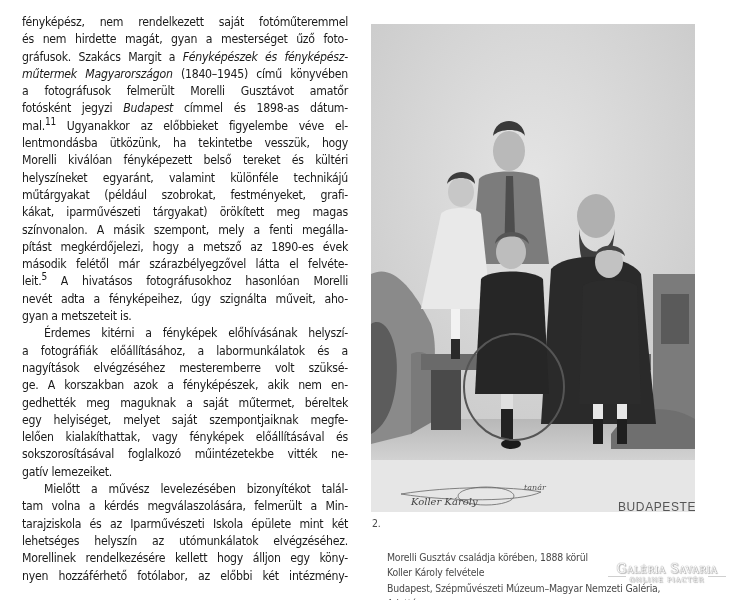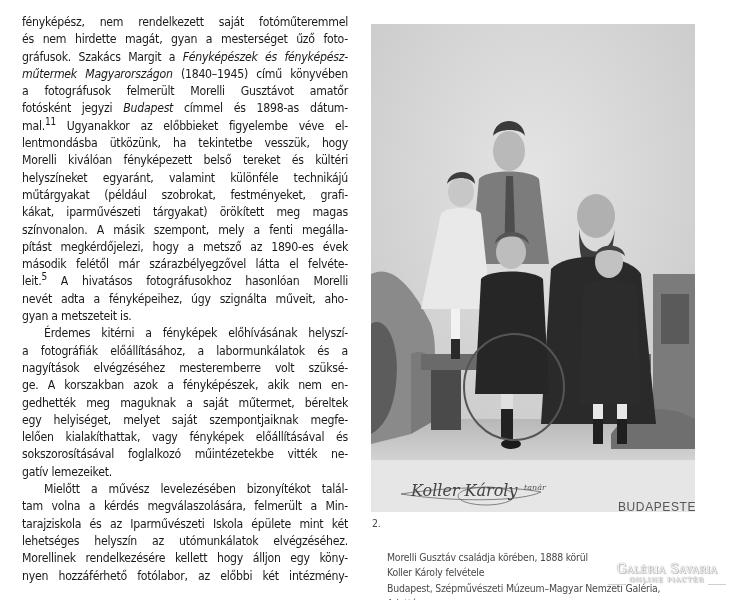--- a/index.html
+++ b/index.html
@@ -19,22 +19,22 @@
     .body-text .line.indent { padding-left: 22px; }
     .body-text i { font-style: italic; }
     .body-text sup { font-size: 10px; line-height: 0; vertical-align: 5px; }
 
     .photo {
       position: absolute; left: 371px; top: 24px; width: 324px; height: 488px;
       background: #d9d9d9; overflow: hidden;
     }
     .photo svg { display: block; }
     .photo .sig {
-      position: absolute; left: 40px; top: 457px;
-      font-family: "DejaVu Serif", serif; font-style: italic; font-size: 16px; color: #444;
+      position: absolute; left: 40px; top: 472px;
+      font-family: "DejaVu Serif", serif; font-style: italic; font-size: 10px; color: #444;
     }
     .photo .sig-title {
       position: absolute; left: 153px; top: 459px;
       font-family: "DejaVu Serif", serif; font-style: italic; font-size: 8px; color: #555;
     }
     .photo .studio {
       position: absolute; left: 240px; top: 476px;
       font-family: Liberation Sans, sans-serif; font-size: 12px; color: #555; letter-spacing: 0.6px; padding-left: 7px;
     }
 
@@ -51,21 +51,21 @@
       position: absolute; left: 592px; top: 562px; width: 150px; text-align: center;
       color: #ffffff;
       text-shadow: 0 0 1px #9a9a9a, 0 0 1px #9a9a9a, 1px 1px 1px #b0b0b0;
     }
     .watermark .wm-main {
       font-family: "DejaVu Serif", serif; font-size: 12.5px; letter-spacing: 0.5px;
       font-variant: small-caps; line-height: 14px;
     }
     .watermark .wm-sub {
       font-family: "DejaVu Serif", serif; font-size: 6.5px; letter-spacing: 1px;
-      line-height: 9px; display: flex; align-items: flex-end; justify-content: center; gap: 4px;
+      line-height: 9px; display: flex; align-items: flex-start; justify-content: center; gap: 4px;
     }
     .watermark .wm-rule { display: inline-block; width: 18px; height: 1px; background: #cfcfcf; }
   </style>
 </head>
 <body>
 
 <div class="body-text" id="article">
     <span class="line">fényképész, nem rendelkezett saját fotóműteremmel</span>
     <span class="line">és nem hirdette magát, gyan a mesterséget űző foto-</span>
     <span class="line">gráfusok. Szakács Margit a <i>Fényképészek és fényképész-</i></span>

